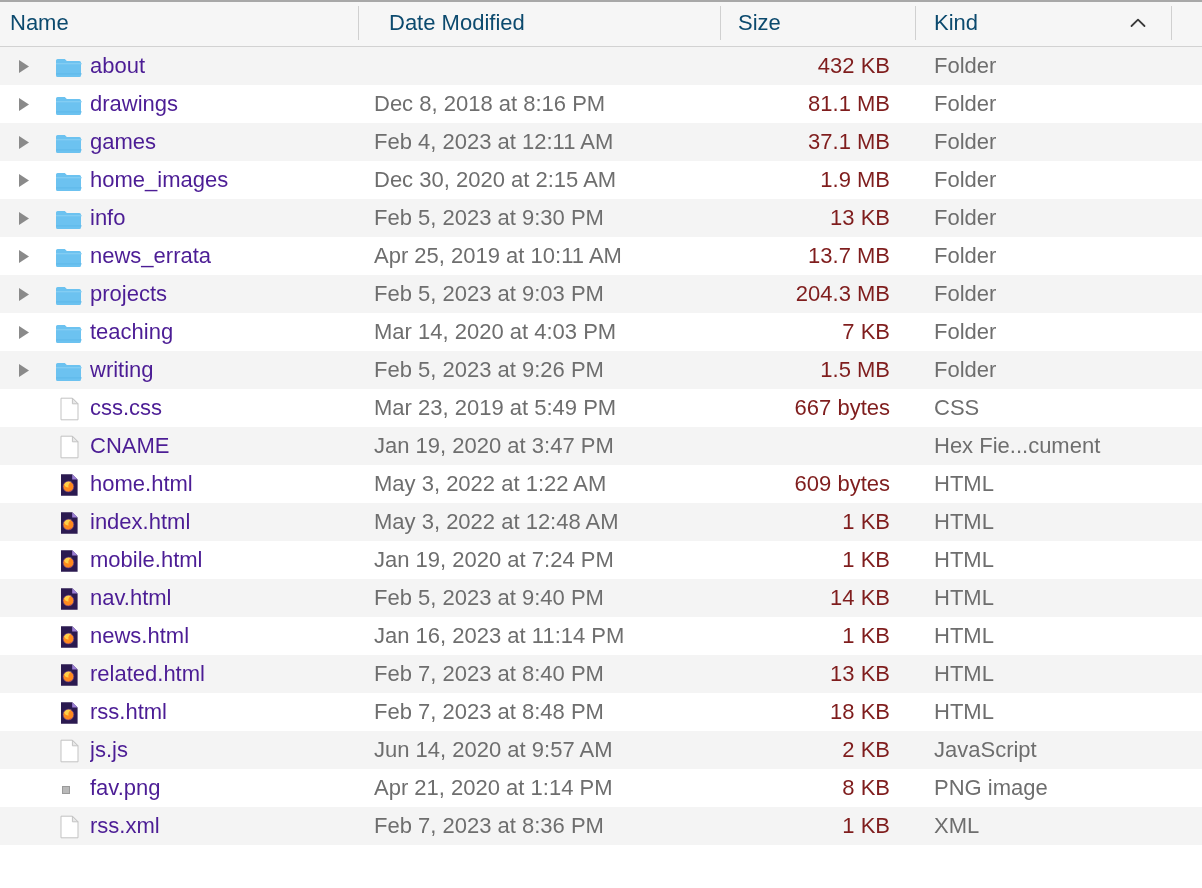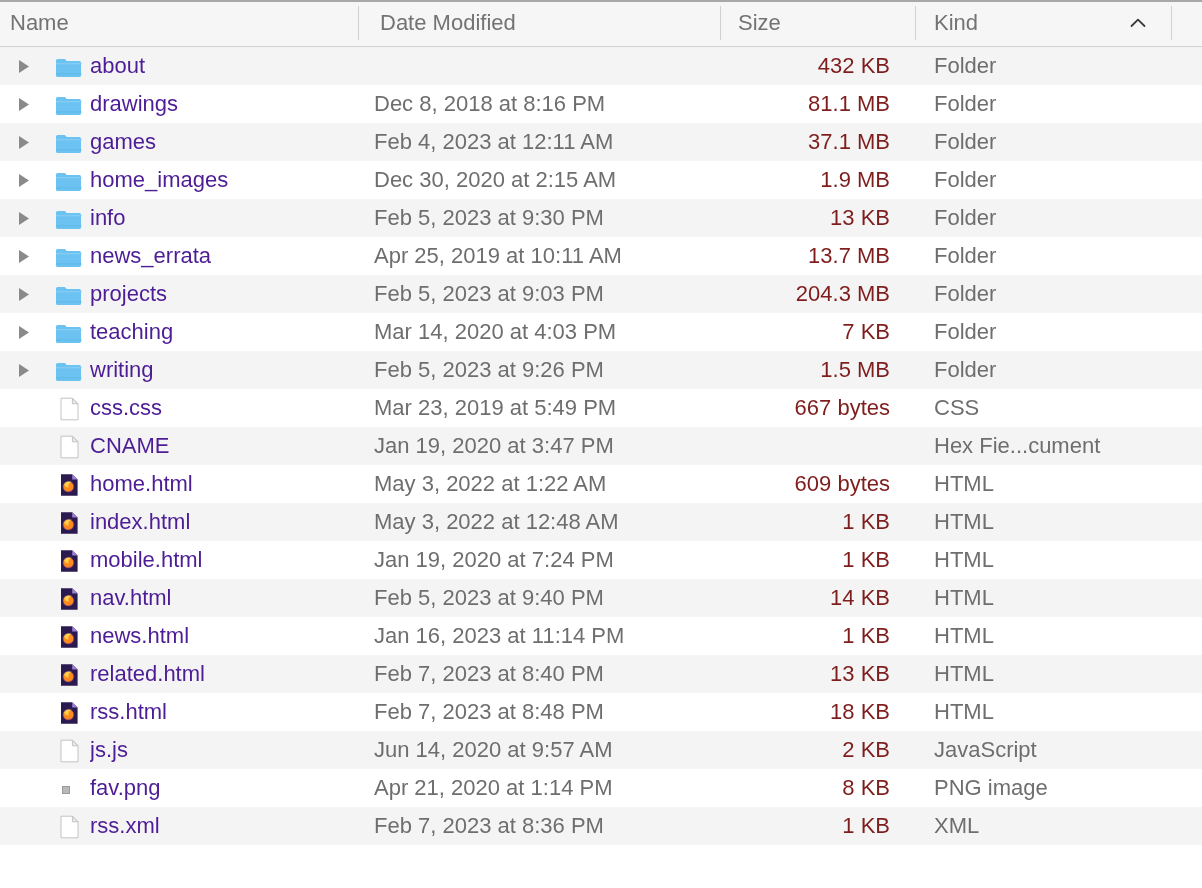--- a/index.html
+++ b/index.html
@@ -35,25 +35,25 @@
     left: 0; right: 0; top: 0;
     height: 2px;
     background: #a8a8a8;
   }
   .hcell {
     position: absolute;
     top: 0;
     height: 46px;
     line-height: 46px;
     font-size: 22px;
-    color: #737373;
+    color: #0c4a6e;
     white-space: nowrap;
   }
   .hcell.name  { left: 10px; }
-  .hcell.date  { left: 380px; }
+  .hcell.date  { left: 389px; }
   .hcell.size  { left: 738px; }
   .hcell.kind  { left: 934px; }
   .hdiv {
     position: absolute;
     top: 6px;
     width: 1px;
     height: 34px;
     background: #d0d0d0;
   }
   .hdiv.d1 { left: 358px; }

